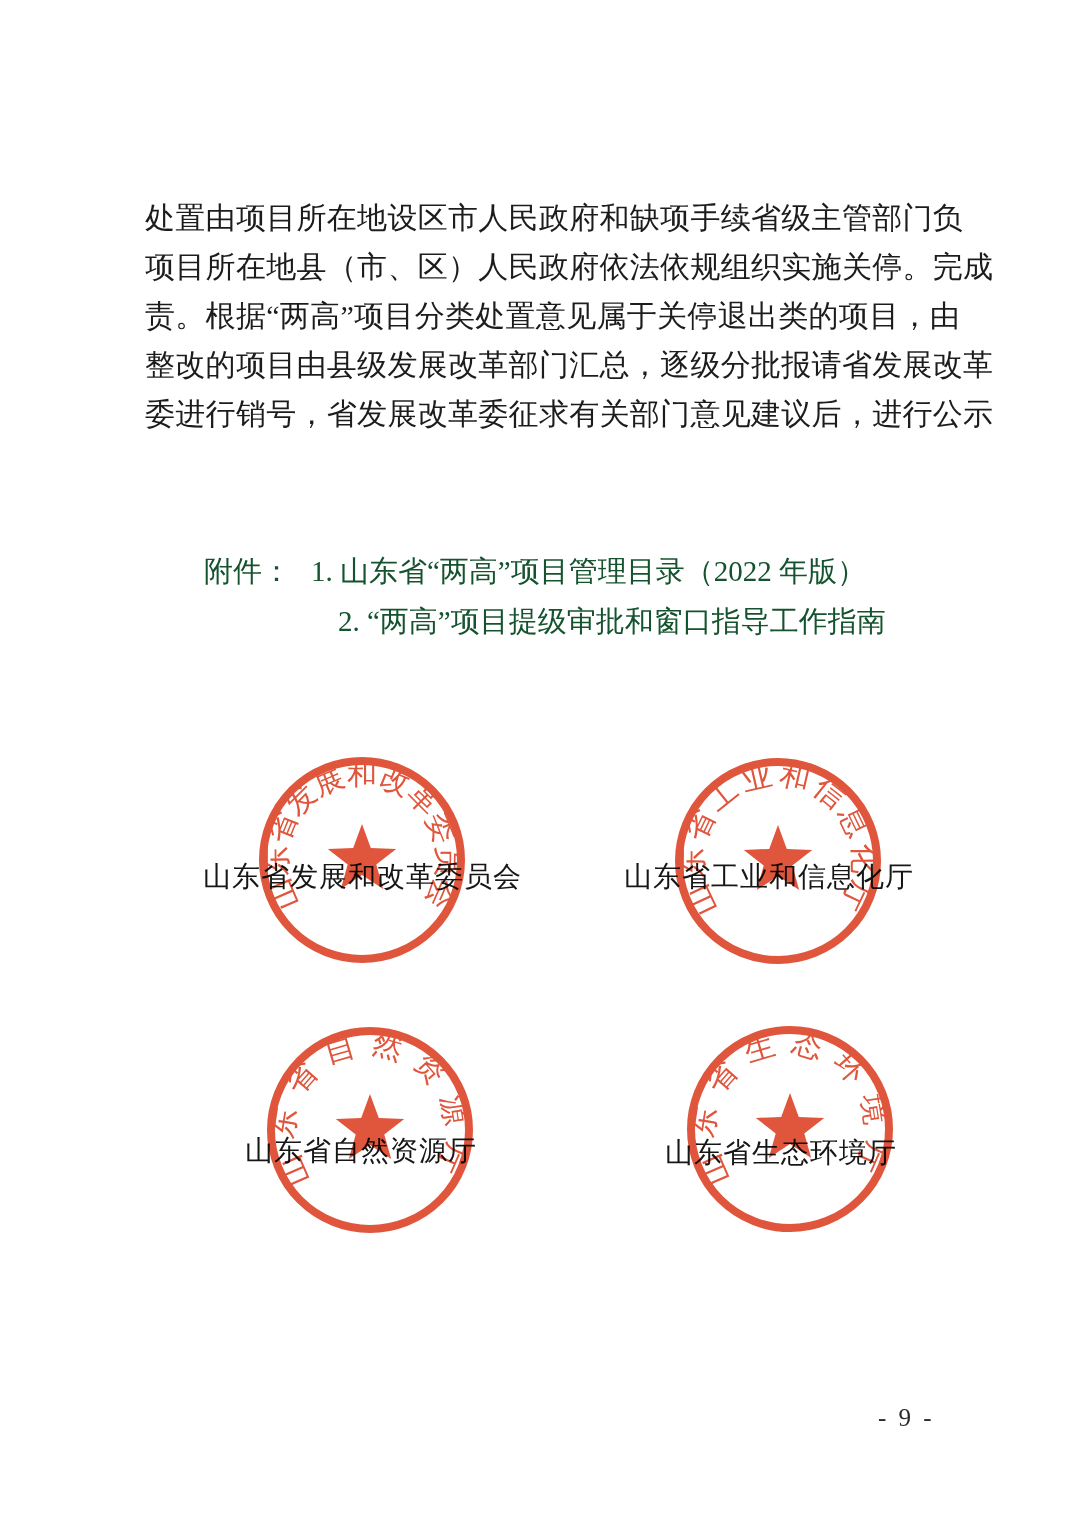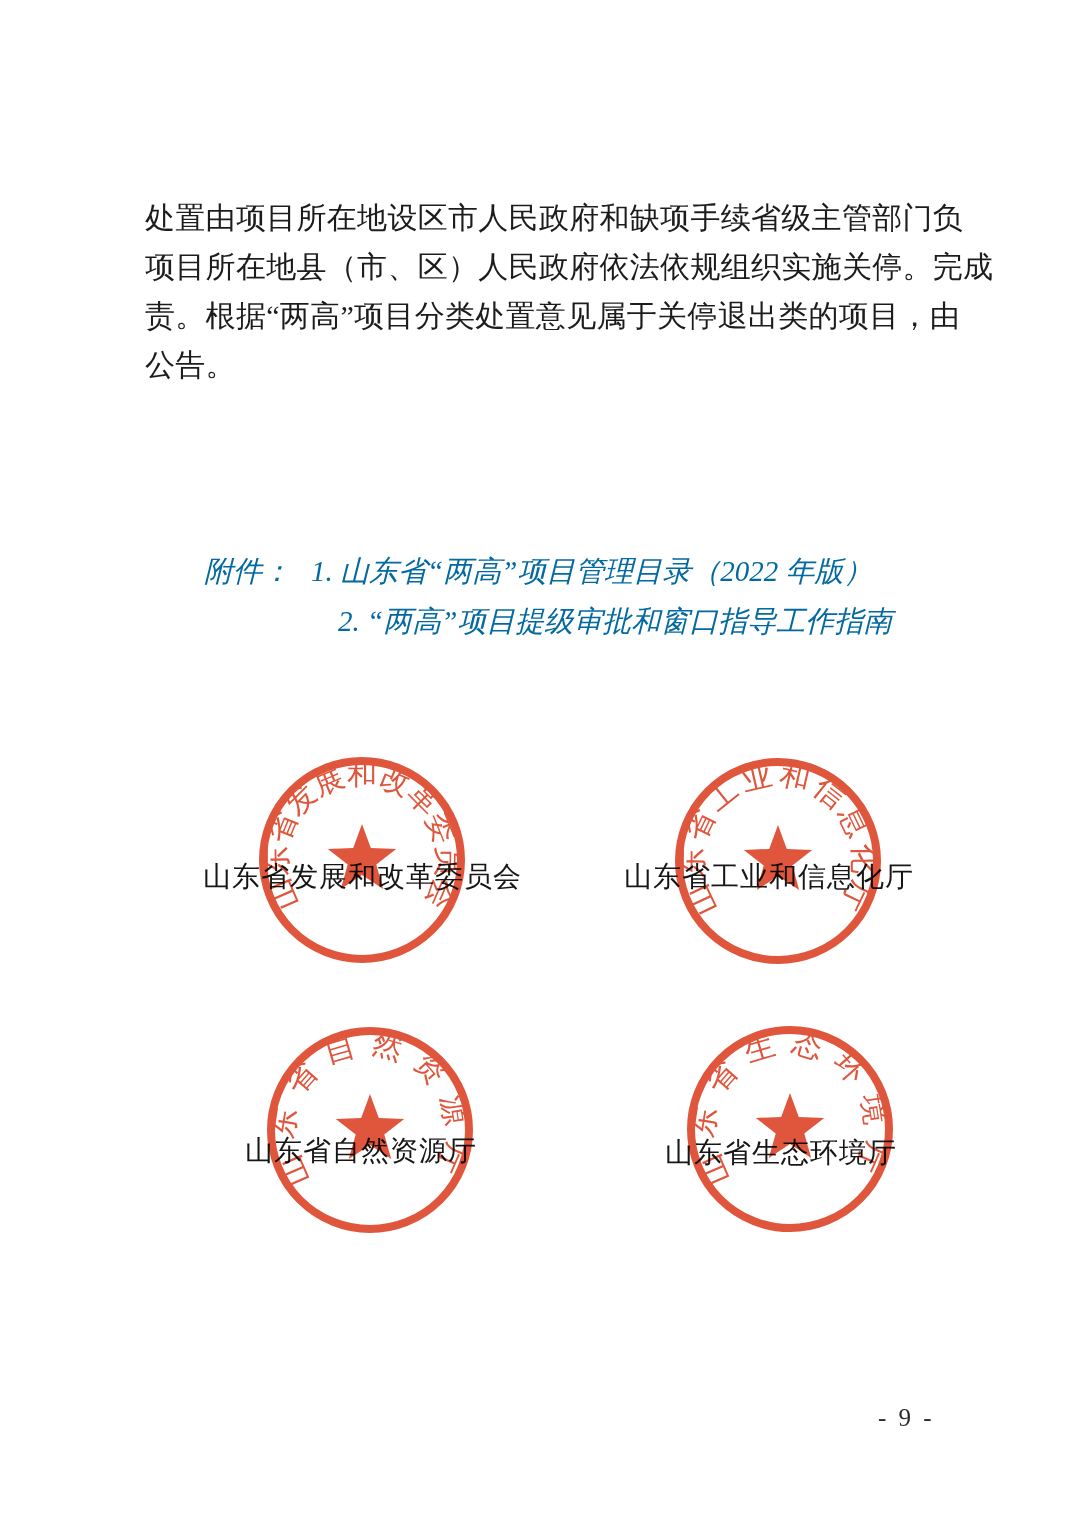--- a/index.html
+++ b/index.html
@@ -28,23 +28,22 @@
   }
   .body-line { white-space: nowrap; letter-spacing: 0.3px; }
 
   
   .attachment {
     position: absolute;
     left: 204px;
     top: 546px;
     font-size: 29px;
     line-height: 50px;
-    color: #0369a1;
+    color: #14532d;
     display: flex;
-    font-style: italic;
   }
   .att-label { white-space: nowrap; }
   .att-items { display: flex; flex-direction: column; margin-left: 20px; }
   .att-item { white-space: nowrap; }
   .att-item.indent2 { margin-left: 27px; text-align: center; }
 
   
   .seal {
     position: absolute;
     width: 220px;
@@ -88,21 +87,22 @@
 </style>
 </head>
 <body>
 
 <div class="page">
 
   <div class="body-text">
     <div class="body-line">处置由项目所在地设区市人民政府和缺项手续省级主管部门负</div>
     <div class="body-line">项目所在地县（市、区）人民政府依法依规组织实施关停。完成</div>
     <div class="body-line">责。根据“两高”项目分类处置意见属于关停退出类的项目，由</div>
-    <div class="body-line">公告。</div>
+    <div class="body-line">整改的项目由县级发展改革部门汇总，逐级分批报请省发展改革</div>
+    <div class="body-line">委进行销号，省发展改革委征求有关部门意见建议后，进行公示</div>
   </div>
 
   <div class="attachment">
     <span class="att-label">附件：</span>
     <div class="att-items">
       <div class="att-item">1. 山东省“两高”项目管理目录（2022 年版）</div>
       <div class="att-item indent2">2. “两高”项目提级审批和窗口指导工作指南</div>
     </div>
   </div>
 

